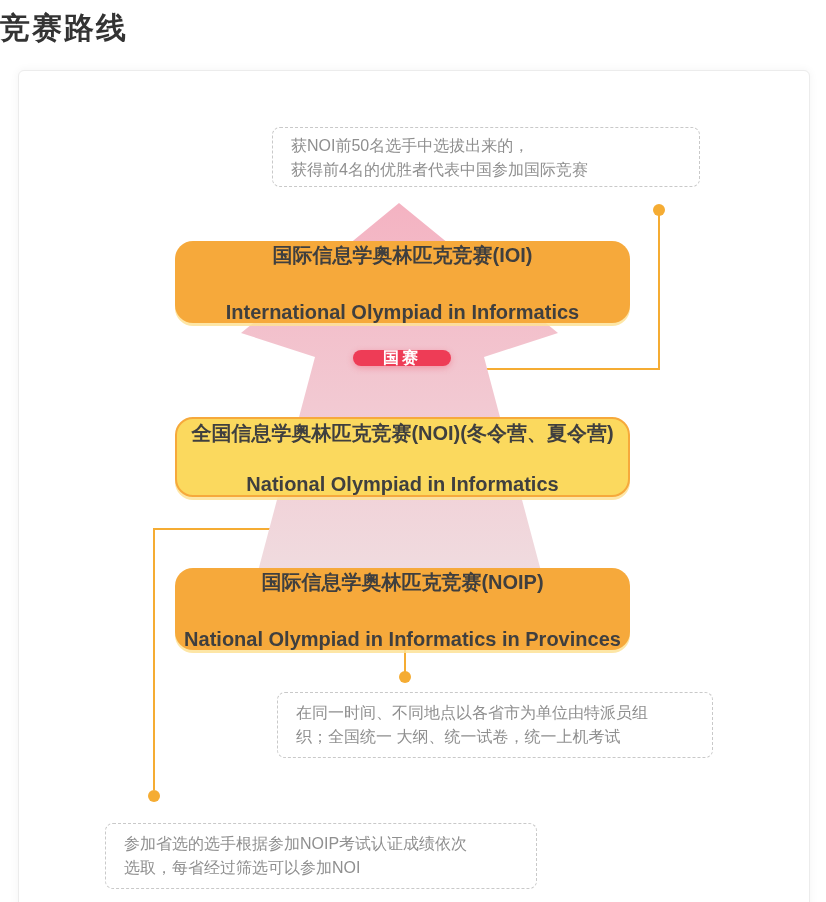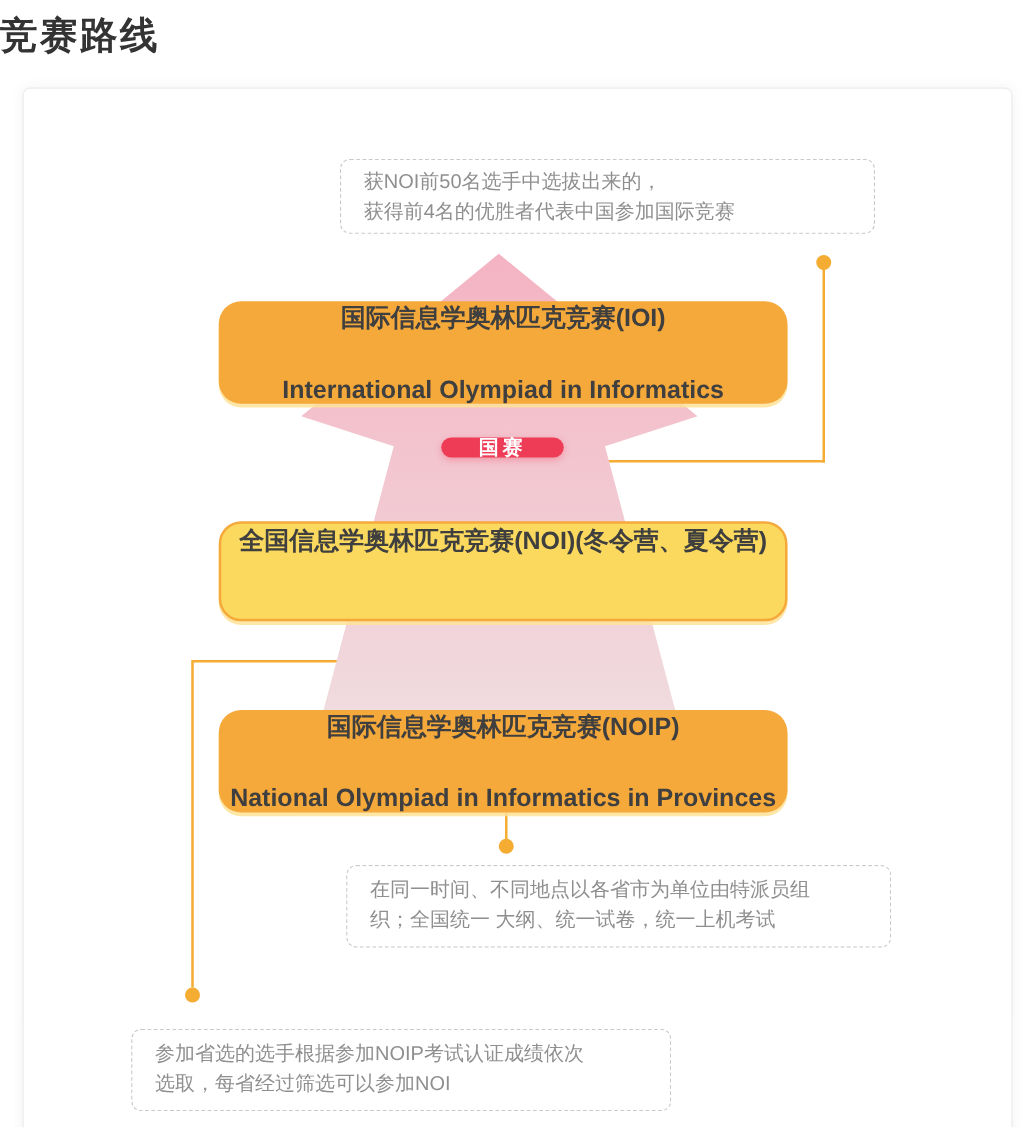--- a/index.html
+++ b/index.html
@@ -82,20 +82,21 @@
     <polygon points="399,203 558,333 484,357 562,650 237,650 315,357 241,333" fill="url(#arrowGrad)"></polygon>
   </svg>
 
   <div class="stage" id="stage-ioi">
     <div class="zh">国际信息学奥林匹克竞赛(IOI)</div>
     <div class="en">International Olympiad in Informatics</div>
   </div>
 
   <div class="stage" id="stage-noi">
     <div class="zh">全国信息学奥林匹克竞赛(NOI)(冬令营、夏令营)</div>
+    <div class="en">National Olympiad in Informatics</div>
   </div>
 
   <div class="stage" id="stage-noip">
     <div class="zh">国际信息学奥林匹克竞赛(NOIP)</div>
     <div class="en">National Olympiad in Informatics in Provinces</div>
   </div>
 
   <div class="badge" id="badge-national">国赛</div>
 
   <div class="callout" id="callout-top">

